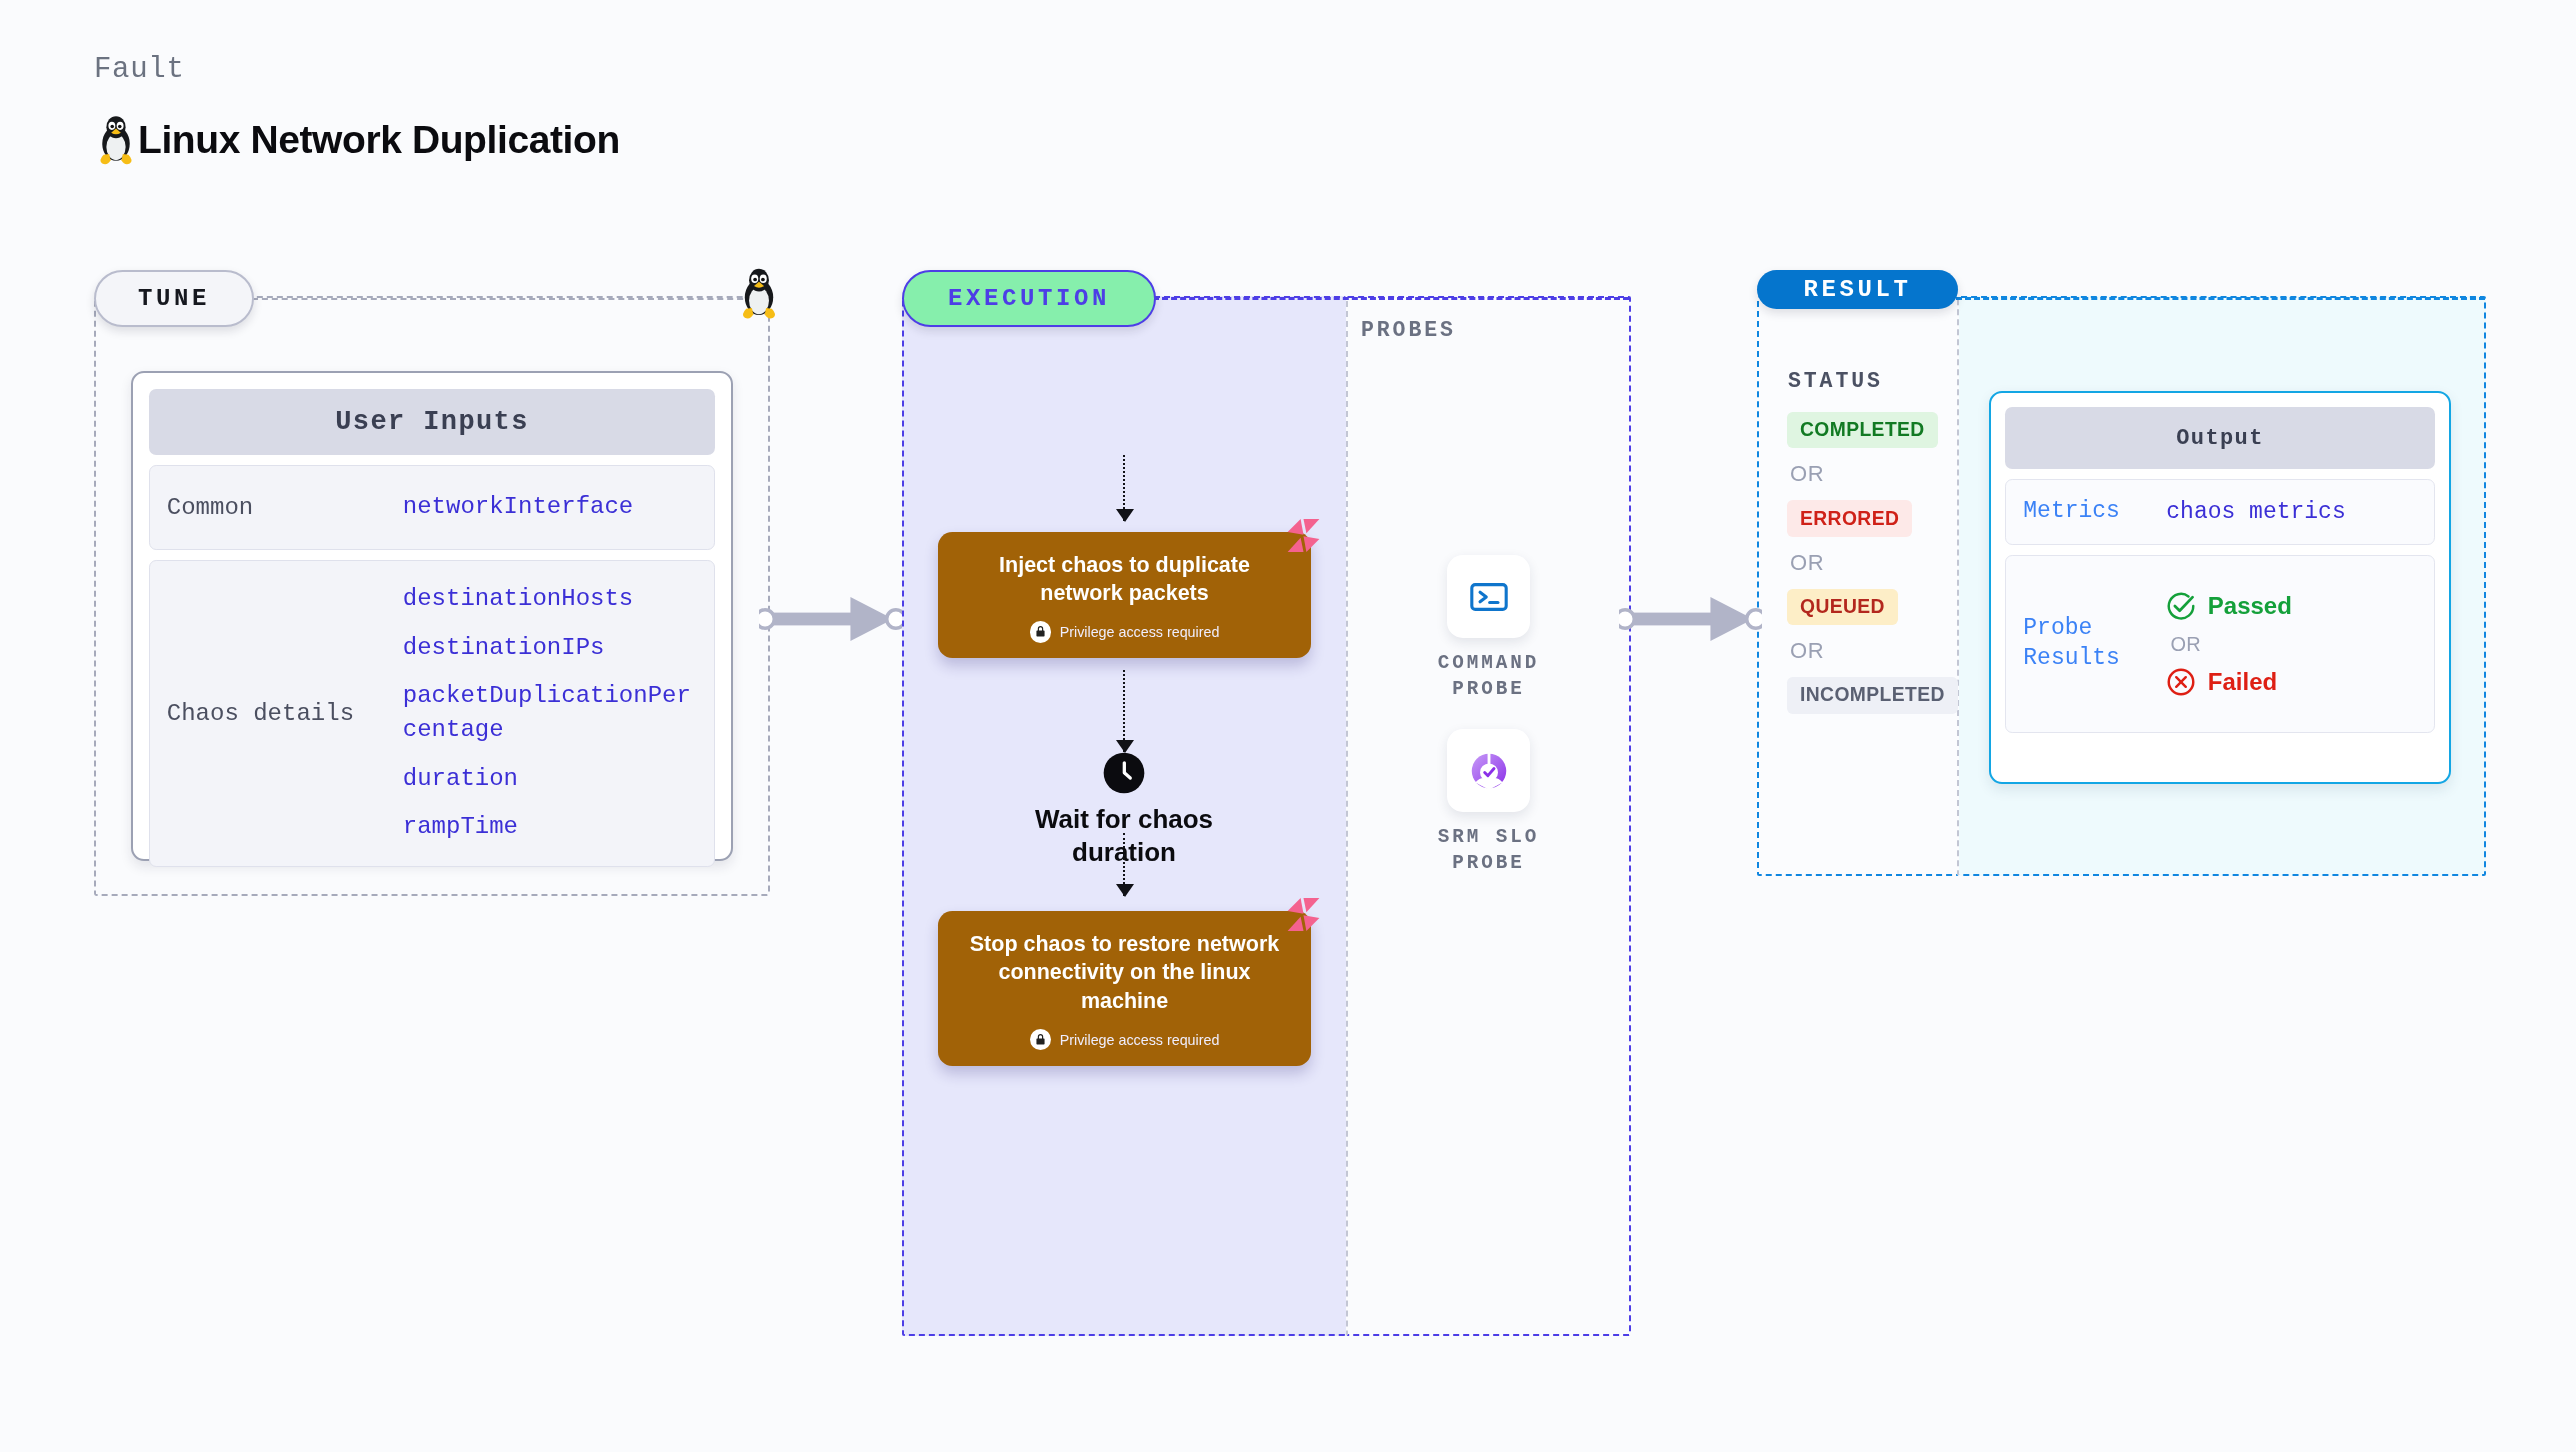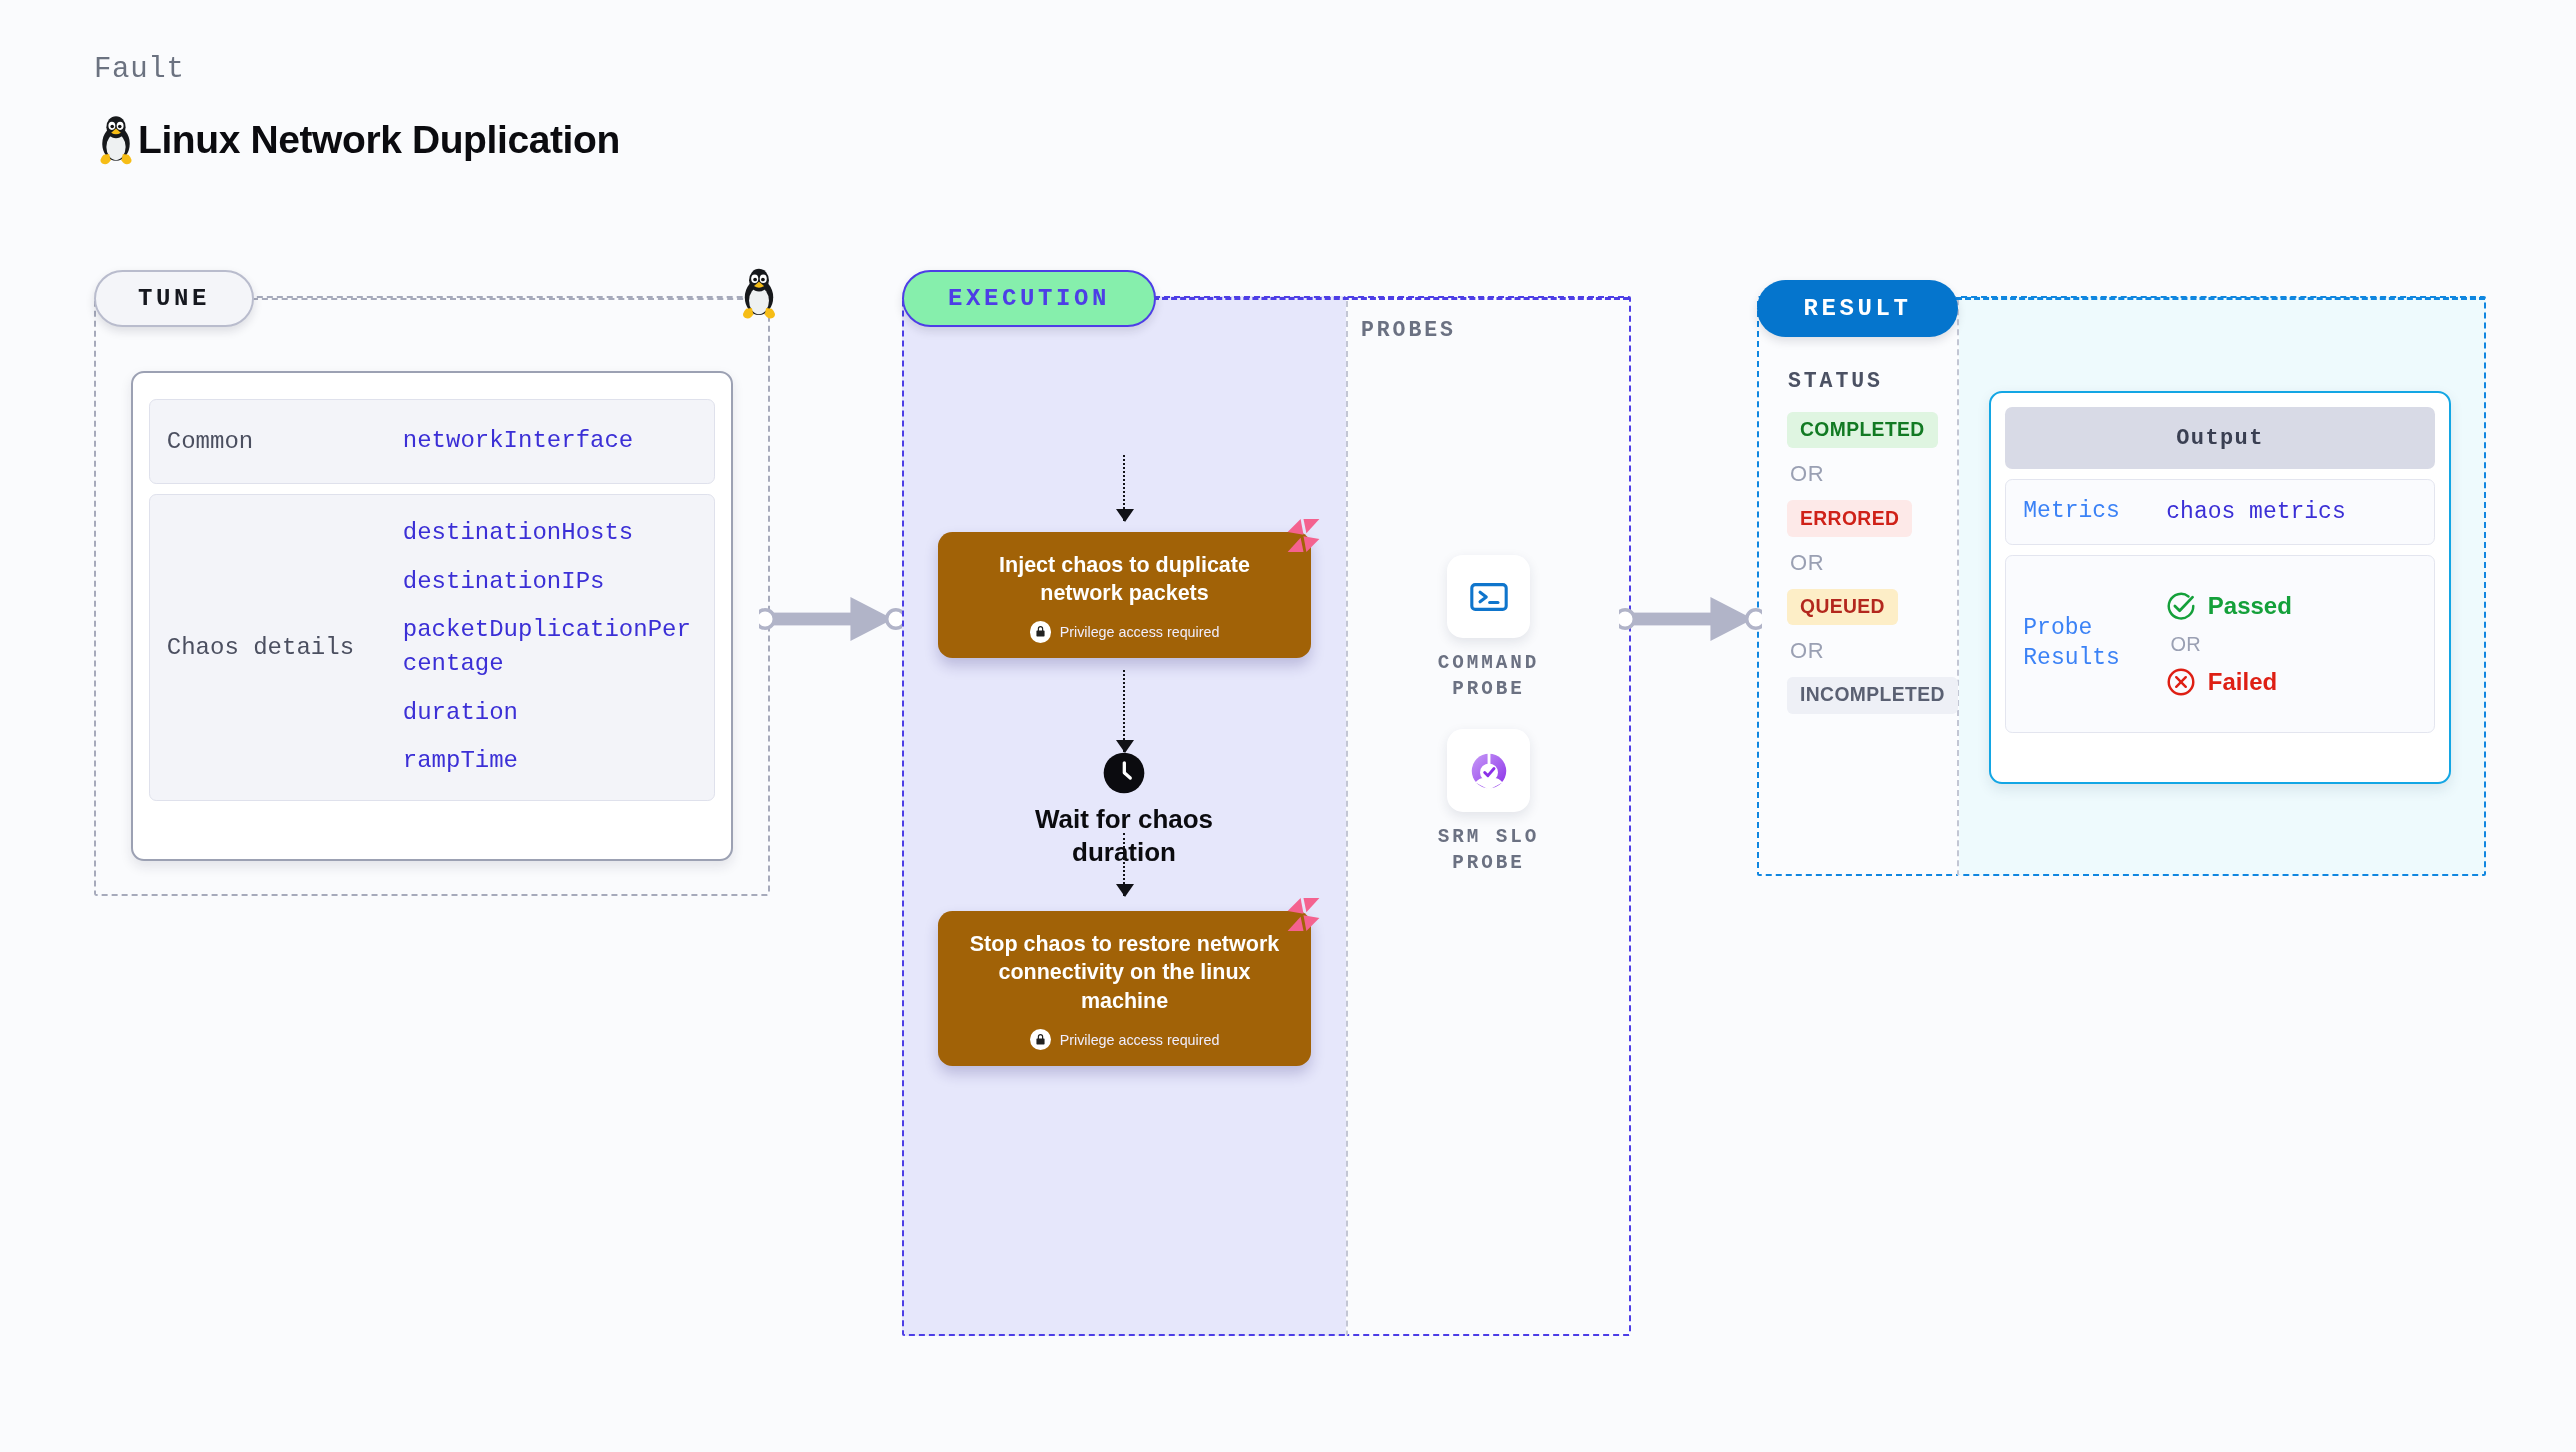--- a/index.html
+++ b/index.html
@@ -38,21 +38,21 @@
   }
   .pill-tune {
     left: 94px; top: 270px; width: 160px; height: 57px;
     background: #f4f5f9; border: 2.1px solid #b9bccd; color: #16181f;
   }
   .pill-exec {
     left: 902px; top: 270px; width: 254px; height: 57px;
     background: #86efac; border: 2.9px solid #4d3ee6; color: #4d3ee6;
   }
   .pill-result {
-    left: 1757px; top: 280px; width: 201px; height: 57px;
+    left: 1757px; top: 270px; width: 201px; height: 39px;
     background: #0575cd; border: none; color: #ffffff;
   }
 
   
   .dashbox { position: absolute; }
   .box-tune {
     left: 94px; top: 296px; width: 676px; height: 600px;
     border: 2.1px dashed #a6aabb; border-radius: 2.9px; background: transparent;
   }
   .box-exec {
@@ -269,20 +269,21 @@
     <ellipse cx="26" cy="18" rx="5" ry="6" fill="#ffffff"></ellipse>
     <ellipse cx="38" cy="18" rx="5" ry="6" fill="#ffffff"></ellipse>
     <circle cx="26.5" cy="19" r="2.6" fill="#111"></circle>
     <circle cx="37.5" cy="19" r="2.6" fill="#111"></circle>
     <path d="M32 22 L25 28 Q32 33 39 28 Z" fill="#f6bd16"></path>
     <path d="M14 60 Q6 68 12 73 Q20 76 24 68 L22 59 Z" fill="#f6bd16"></path>
     <path d="M50 60 Q58 68 52 73 Q44 76 40 68 L42 59 Z" fill="#f6bd16"></path>
   </svg>
 
   <div class="inputs-card">
+    <div class="inputs-title">User Inputs</div>
 
     <div class="inputs-row row-common">
       <div class="rk">Common</div>
       <div class="rv">
         <div class="param">networkInterface</div>
       </div>
     </div>
 
     <div class="inputs-row row-chaos">
       <div class="rk">Chaos details</div>

